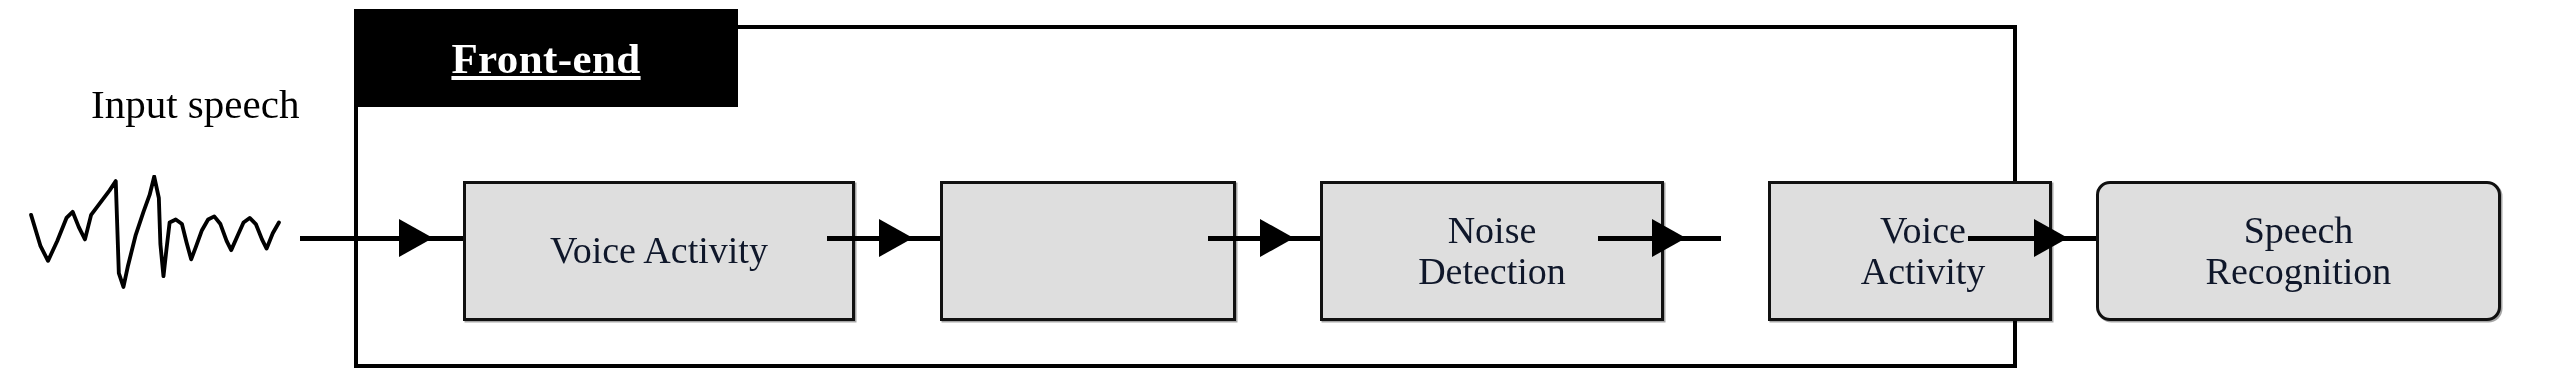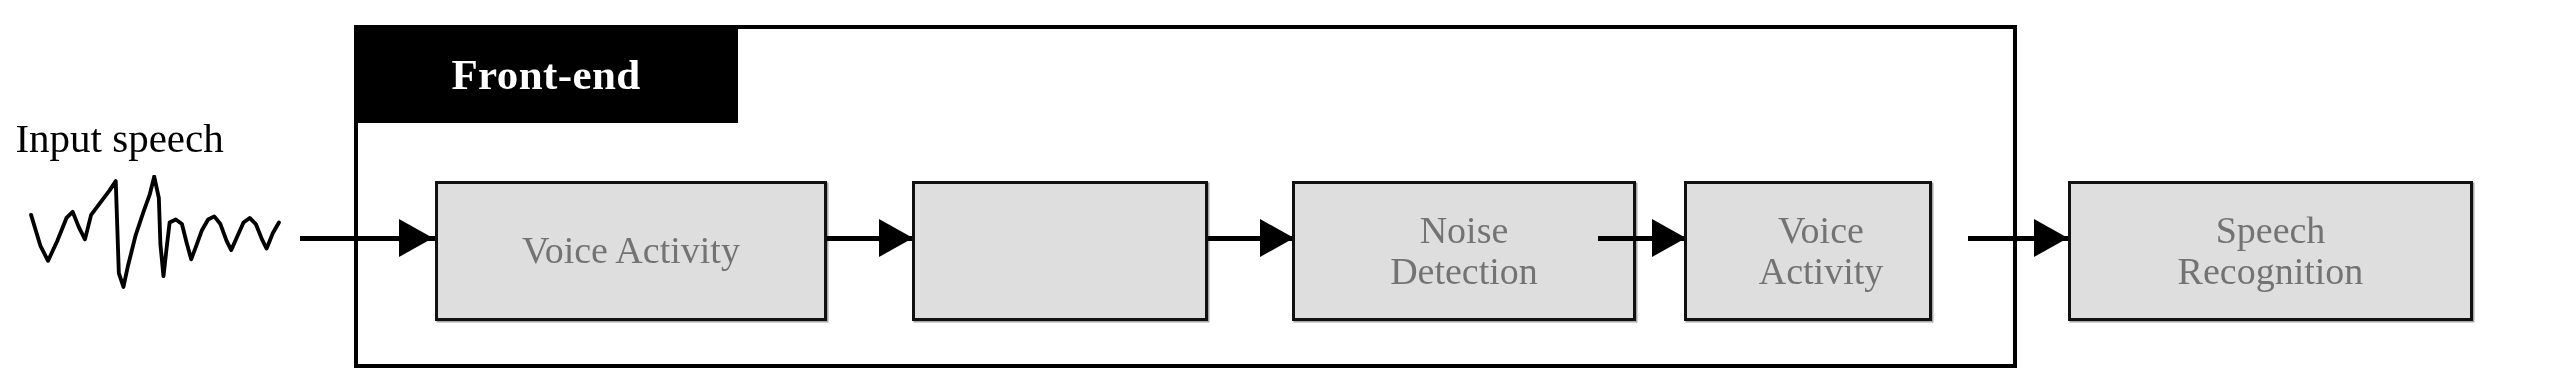--- a/index.html
+++ b/index.html
@@ -13,23 +13,23 @@
     height: 386px;
     background: #ffffff;
     font-family: "Liberation Serif", "DejaVu Serif", serif;
     overflow: hidden;
   }
 
   
   #input-label {
     position: absolute;
     left: 15.4px;
-    top: 118px;
+    top: 84px;
     width: 284px;
-    text-align: left;
+    text-align: right;
     font-size: 41px;
     color: #000000;
     white-space: nowrap;
     line-height: 1;
   }
 
   
   #waveform {
     position: absolute;
     left: 28px;
@@ -45,62 +45,64 @@
     top: 25px;
     width: 1663px;
     height: 343px;
     border: 4.6px solid #000000;
     box-sizing: border-box;
     background: transparent;
   }
   #frontend-badge {
     position: absolute;
     left: 354px;
-    top: 25px;
+    top: 9px;
     width: 384px;
     height: 98px;
     background: #000000;
     color: #ffffff;
     font-weight: bold;
     font-size: 43px;
     display: flex;
     align-items: center;
     justify-content: center;
     letter-spacing: 0.4px;
     box-sizing: border-box;
+    text-decoration: underline;
   }
 
   
   .proc-box {
     position: absolute;
     top: 181px;
     height: 140px;
     background: #dedede;
     border: 3.8px solid #111111;
     box-sizing: border-box;
     display: flex;
     flex-direction: column;
     align-items: center;
     justify-content: center;
-    color: #737373;
+    color: #0f172a;
     font-size: 38px;
     line-height: 1.08;
     text-align: center;
     box-shadow: 1.5px 1.5px 0 rgba(0,0,0,0.35);
+    margin-left: 28px;
   }
   .proc-box .l1, .proc-box .l2 {
     display: block;
     white-space: nowrap;
   }
 
   #box-vad   { left: 435px;  width: 392px; }
   #box-fe    { left: 912px; width: 296px; }
   #box-nr    { left: 1292px; width: 344px; }
-  #box-vt    { left: 1684px; width: 248px; padding-left: 26px; }
-  #box-asr   { left: 2068px; width: 405px; }
+  #box-vt    { left: 1740px; width: 284px; padding-left: 26px; }
+  #box-asr   { left: 2068px; width: 405px; border-radius: 14px; }
 
   
   .conn-line {
     position: absolute;
     height: 4.6px;
     background: #000000;
     top: 236px;
   }
   .arrow-head {
     position: absolute;

